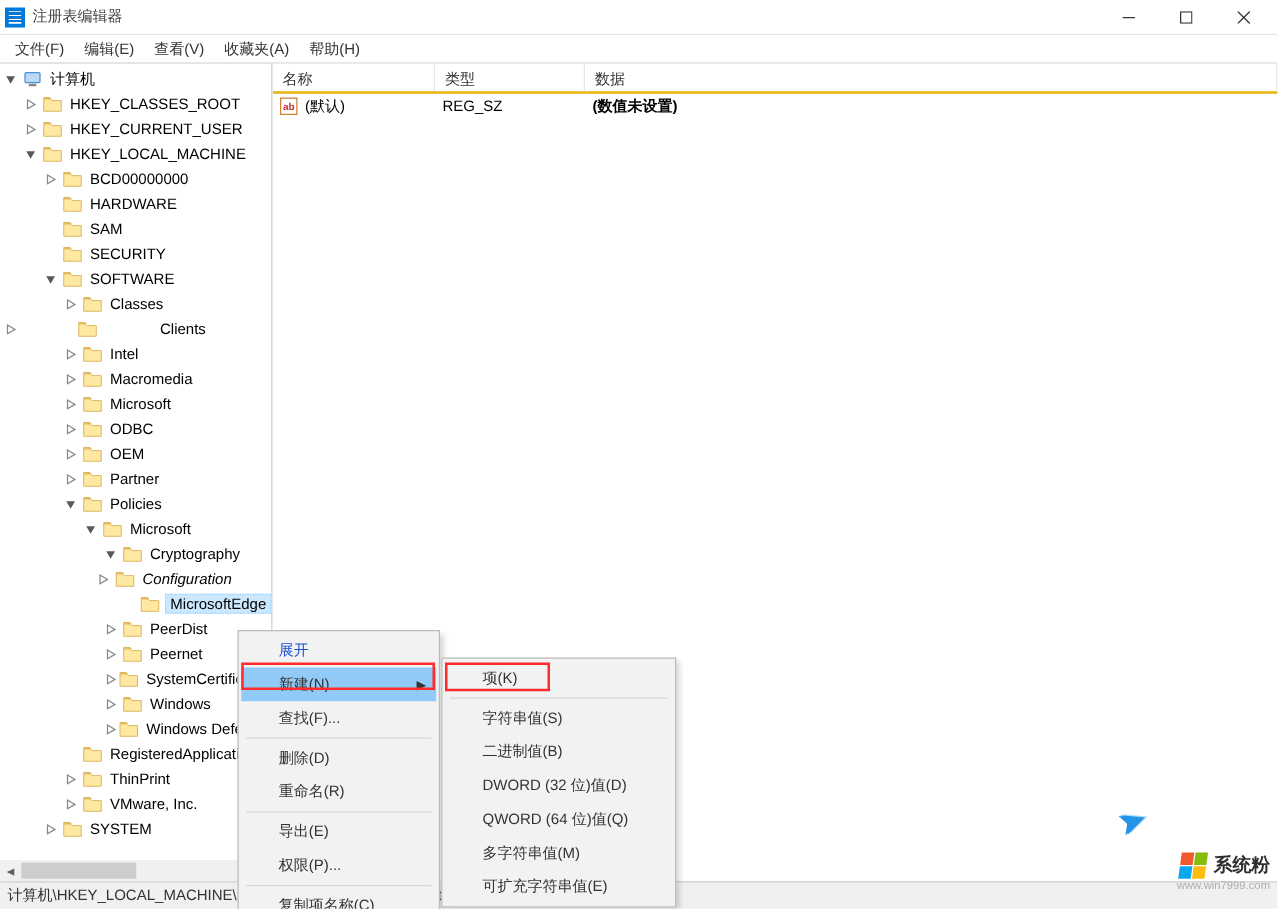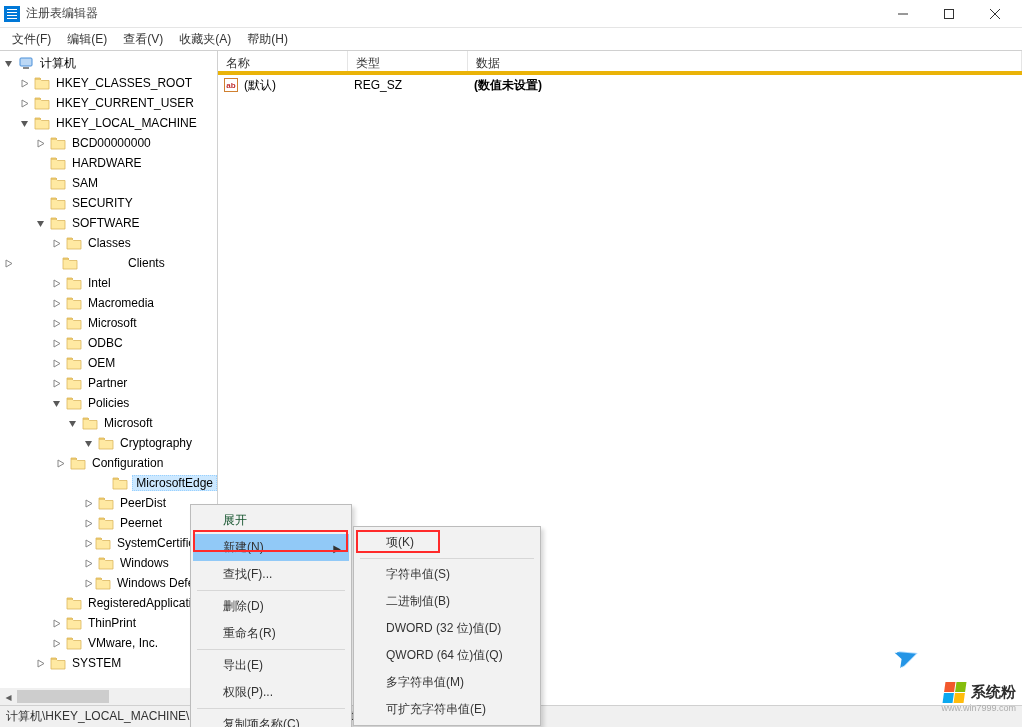--- a/index.html
+++ b/index.html
@@ -127,21 +127,21 @@
     
     .list-panel {
       flex: 1;
       display: flex;
       flex-direction: column;
       background: #fff;
     }
     .list-header {
       display: flex;
       height: 24px;
-      border-bottom: 4px solid #eab308;
+      border-bottom: 2px solid #eab308;
       background: #fff;
       font-family: Liberation Mono, monospace;
     }
     .col-header {
       padding: 4px 8px;
       border-right: 1px solid #e5e5e5;
       color: #333;
     }
     .col-name { width: 130px; }
     .col-type { width: 120px; }
@@ -187,21 +187,21 @@
       box-shadow: 3px 3px 4px rgba(0,0,0,0.15);
       padding: 2px;
       font-size: 12px;
     }
     .cm1 { left: 190px; top: 504px; width: 162px; }
     .cm-item {
       padding: 5px 24px 5px 30px;
       position: relative;
       color: #333;
     }
-    .cm-item.disabled { color: #14532d; }
+    .cm-item.disabled { color: #1d4ed8; }
     .cm-item.highlighted {
       background: #91c9f7;
     }
     .cm-item .arrow {
       position: absolute; right: 8px; top: 50%; transform: translateY(-50%);
       font-size: 10px;
     }
     .cm-sep {
       height: 1px; background: #d7d7d7;
       margin: 2px 4px;
@@ -542,21 +542,21 @@
             </svg>
           </span>
           <span class="folder-icon">
             <svg viewBox="0 0 16 14">
               <path d="M1 3 L6 3 L7.5 4.5 L15 4.5 L15 13 L1 13 Z" fill="#ffe9a2" stroke="#dcb65e" stroke-width="0.8"></path>
               <path d="M1 3 L1 2 L6 2 L7 3 Z" fill="#ffda70" stroke="#dcb65e" stroke-width="0.8"></path>
             </svg>
           </span>
           <span class="tree-label">Cryptography</span>
         </div>
-        <div class="tree-row" style="padding-left: 56px;">
+        <div class="tree-row" style="padding-left: 78px; font-style: italic;">
           <span class="expander ">
             <svg viewBox="0 0 9 9">
               <path d="M2 1 L8 4.5 L2 8 Z" fill="none" stroke="#888" stroke-width="1"></path>
             </svg>
           </span>
           <span class="folder-icon">
             <svg viewBox="0 0 16 14">
               <path d="M1 3 L6 3 L7.5 4.5 L15 4.5 L15 13 L1 13 Z" fill="#ffe9a2" stroke="#dcb65e" stroke-width="0.8"></path>
               <path d="M1 3 L1 2 L6 2 L7 3 Z" fill="#ffda70" stroke="#dcb65e" stroke-width="0.8"></path>
             </svg>

